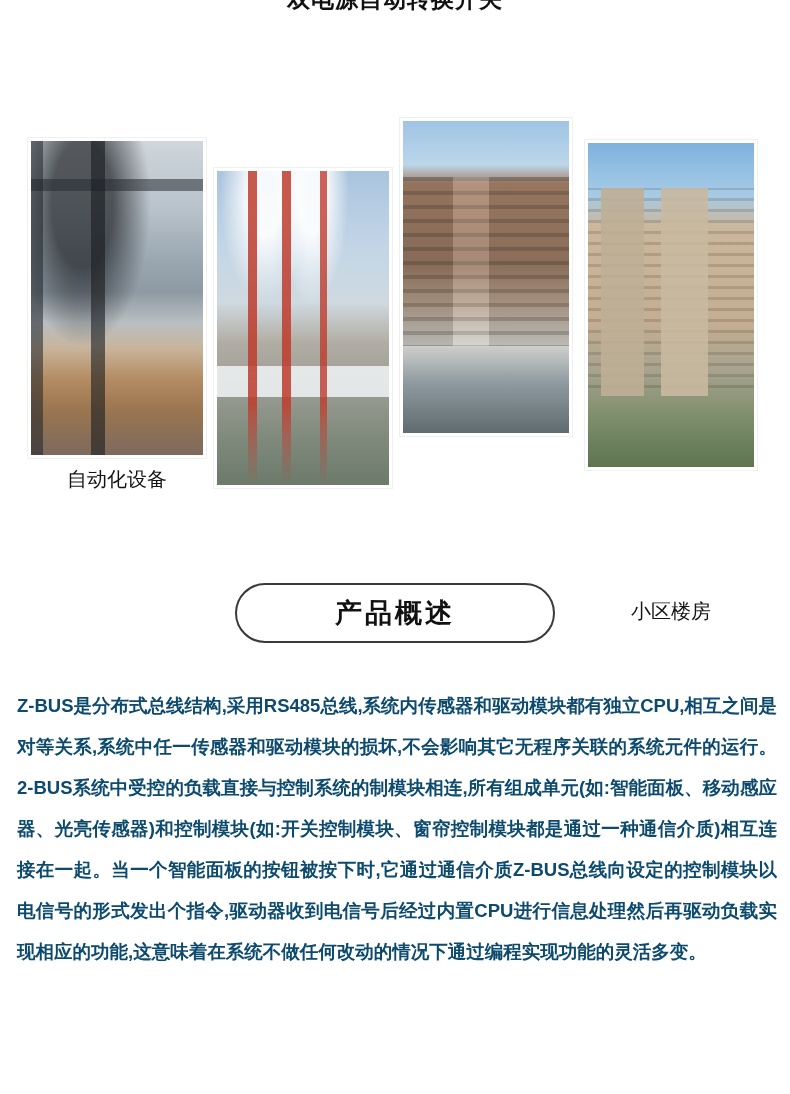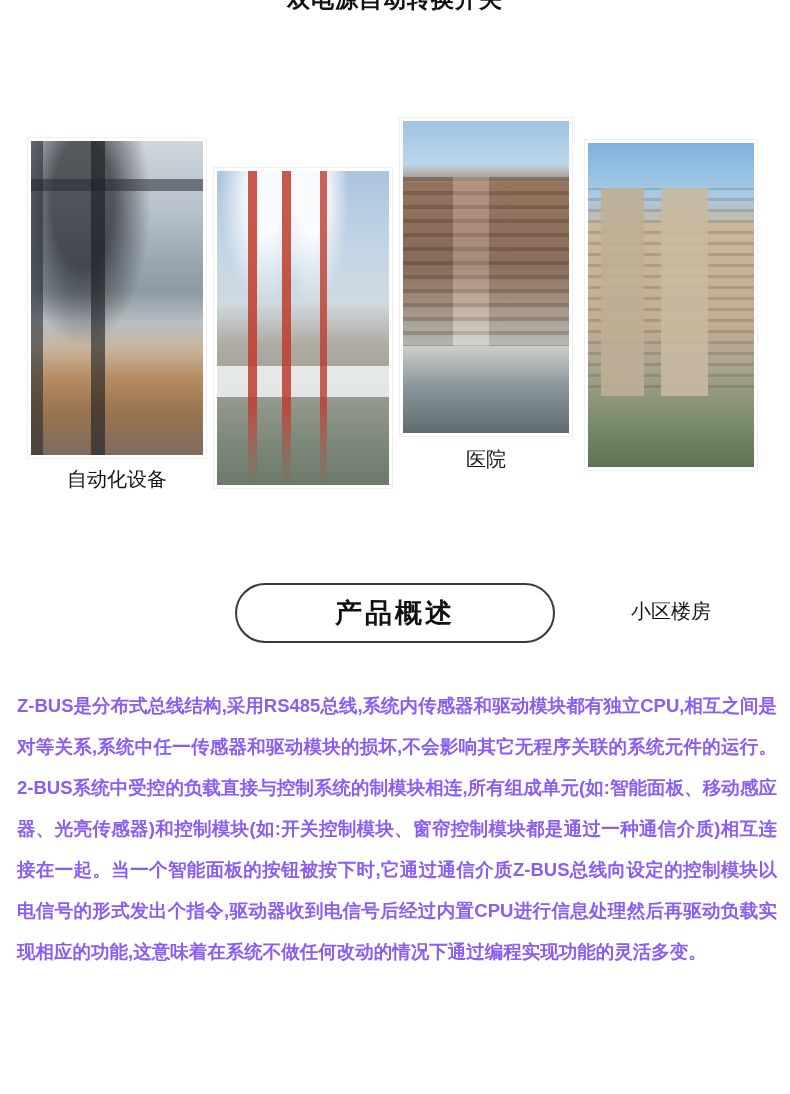--- a/index.html
+++ b/index.html
@@ -146,21 +146,21 @@
 
   
   .body-copy {
     position: absolute;
     top: 685px;
     left: 17px;
     width: 760px;
     font-size: 18.5px;
     font-weight: 700;
     line-height: 41px;
-    color: #8b5cf6;
+    color: #0c4a6e;
     text-align: justify;
     text-justify: inter-character;
     letter-spacing: 0px;
   }
 </style>
 </head>
 <body>
 
 <div class="top-heading">双电源自动转换开关</div>
 
@@ -185,21 +185,20 @@
   </div>
 
   <div class="photo-item" id="photo-residential">
     <div class="photo">
       <div class="p-overlay"></div>
     </div>
   </div>
 
   <div class="caption" id="cap-automation">自动化设备</div>
   <div class="caption" id="cap-powerplant">发电厂</div>
-  <div class="caption" id="cap-hospital">医院</div>
   <div class="caption" id="cap-residential">小区楼房</div>
 </div>
 
 <div class="section-title-wrap">
   <div class="section-title">产品概述</div>
 </div>
 
 <div class="body-copy">Z-BUS是分布式总线结构,采用RS485总线,系统内传感器和驱动模块都有独立CPU,相互之间是对等关系,系统中任一传感器和驱动模块的损坏,不会影响其它无程序关联的系统元件的运行。2-BUS系统中受控的负载直接与控制系统的制模块相连,所有组成单元(如:智能面板、移动感应器、光亮传感器)和控制模块(如:开关控制模块、窗帘控制模块都是通过一种通信介质)相互连接在一起。当一个智能面板的按钮被按下时,它通过通信介质Z-BUS总线向设定的控制模块以电信号的形式发出个指令,驱动器收到电信号后经过内置CPU进行信息处理然后再驱动负载实现相应的功能,这意味着在系统不做任何改动的情况下通过编程实现功能的灵活多变。</div>
 
 </body></html>

